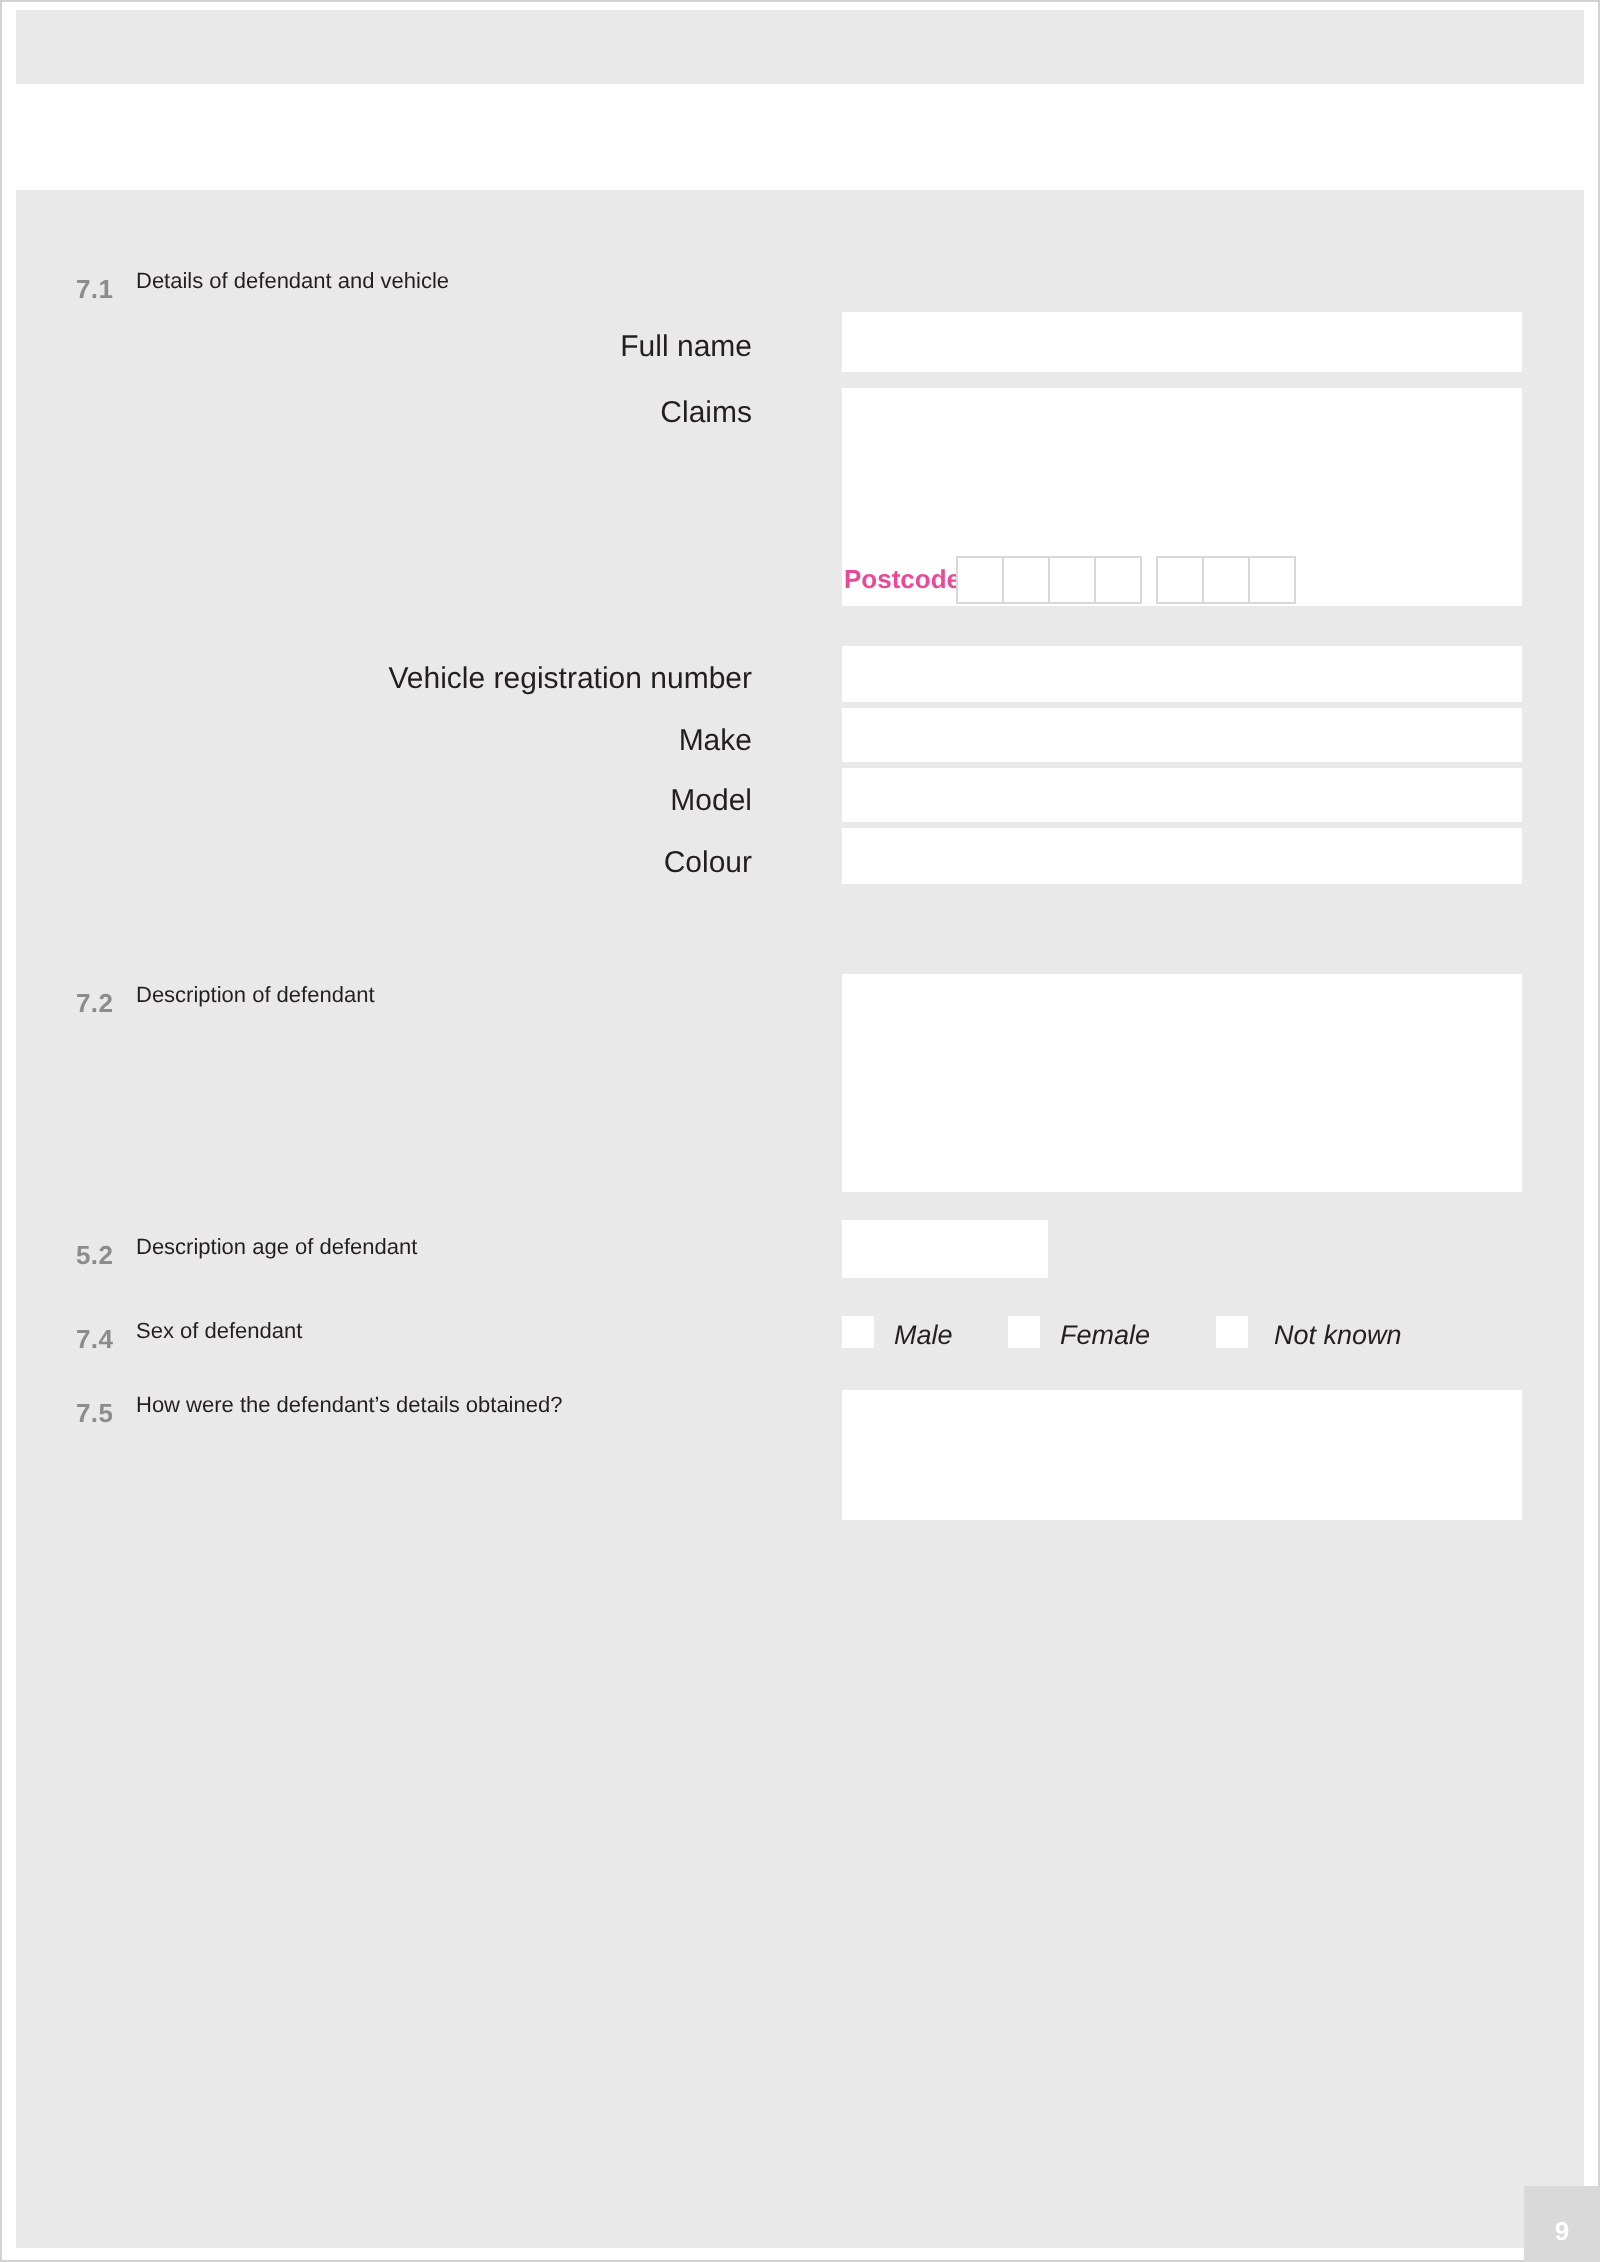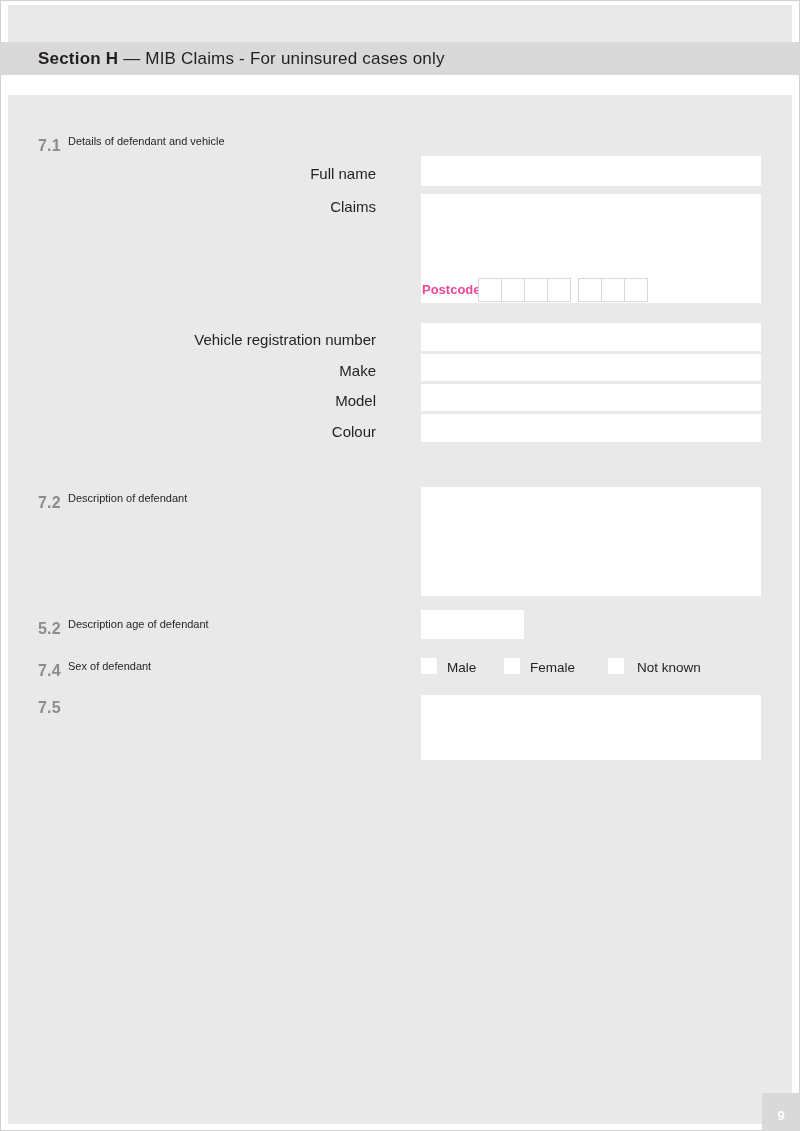--- a/index.html
+++ b/index.html
@@ -16,60 +16,53 @@
   .top-strip{left:8px;top:5px;width:784px;height:37px;background:#e9e9e9;}
   .header-bar{
     left:0;top:42px;width:800px;height:33px;background:#d9d9d9;
     display:flex;align-items:center;
   }
   .header-text{margin-left:38px;font-size:17px;letter-spacing:.2px;white-space:nowrap;}
   .header-text .bold{font-weight:700;}
   .header-text .light{font-weight:400;}
   .main-panel{left:8px;top:95px;width:784px;height:1029px;background:#e9e9e9;}
   .qnum{
-    font-size:16px;font-weight:700;color:#8c8c8c;letter-spacing:.2px;
+    font-size:13px;font-weight:700;color:#8c8c8c;letter-spacing:.2px;
   }
   .qlabel{font-size:11px;color:#231f20;}
   .field-label{
     font-size:15px;color:#231f20;text-align:right;width:200px;
   }
   .wbox{background:#ffffff;}
   .postcode-label{font-size:13px;font-weight:700;color:#ec4899;}
   .pc-row{display:flex;align-items:flex-end;}
   .pc-cell{
     width:22px;height:22px;background:#ffffff;border:1px solid #d8d8d8;margin-left:-1px;
   }
   .pc-cell:first-child{margin-left:0;}
   .pc-gap{width:8px;}
   .chk{
     width:16px;height:16px;background:#ffffff;
   }
-  .chk-label{font-size:13.5px;color:#231f20;}
+  .chk-label{font-size:13.5px;color:#231f20;font-style:italic;}
   .page-tab{
     left:762px;top:1093px;width:38px;height:38px;background:#d9d9d9;
     text-align:center;
   }
   .page-num{
     color:#ffffff;font-weight:700;font-size:13px;margin-top:15px;display:inline-block;
   }
 </style>
 </head>
 <body>
 
 <div class="page">
 
   <div class="abs top-strip"></div>
 
-  <div class="abs header-bar">
-    <div class="header-text">
-      <span class="bold">Section H</span>
-      <span class="light">—</span>
-      <span class="light">MIB Claims - For uninsured cases only</span>
-    </div>
-  </div>
 
   <div class="abs main-panel"></div>
 
   <div class="abs qnum" style="left:38px;top:137px;">7.1</div>
   <div class="abs qlabel" style="left:68px;top:135px;">Details of defendant and vehicle</div>
 
   <div class="abs field-label" style="left:176px;top:165px;">Full name</div>
   <div class="abs wbox" style="left:421px;top:156px;width:340px;height:30px;"></div>
 
   <div class="abs field-label" style="left:176px;top:198px;">Claims</div>
@@ -109,19 +102,20 @@
   <div class="abs qnum" style="left:38px;top:662px;">7.4</div>
   <div class="abs qlabel" style="left:68px;top:660px;">Sex of defendant</div>
   <div class="abs chk" style="left:421px;top:658px;"></div>
   <div class="abs chk-label" style="left:447px;top:660px;">Male</div>
   <div class="abs chk" style="left:504px;top:658px;"></div>
   <div class="abs chk-label" style="left:530px;top:660px;">Female</div>
   <div class="abs chk" style="left:608px;top:658px;"></div>
   <div class="abs chk-label" style="left:637px;top:660px;">Not known</div>
 
   <div class="abs qnum" style="left:38px;top:699px;">7.5</div>
+  <div class="abs qlabel" style="left:68px;top:697px;">How were the defendant’s details obtained?</div>
   <div class="abs wbox" style="left:421px;top:695px;width:340px;height:65px;"></div>
 
   <div class="abs page-tab">
     <span class="page-num">9</span>
   </div>
 
 </div>
 
 </body></html>

